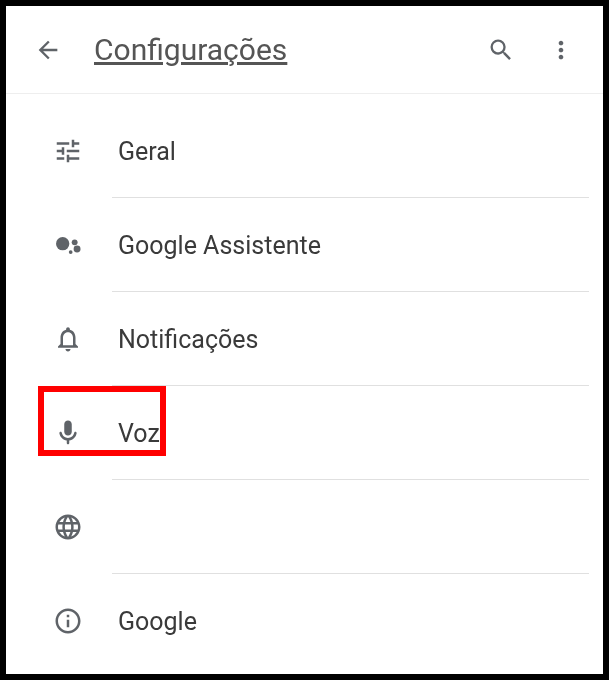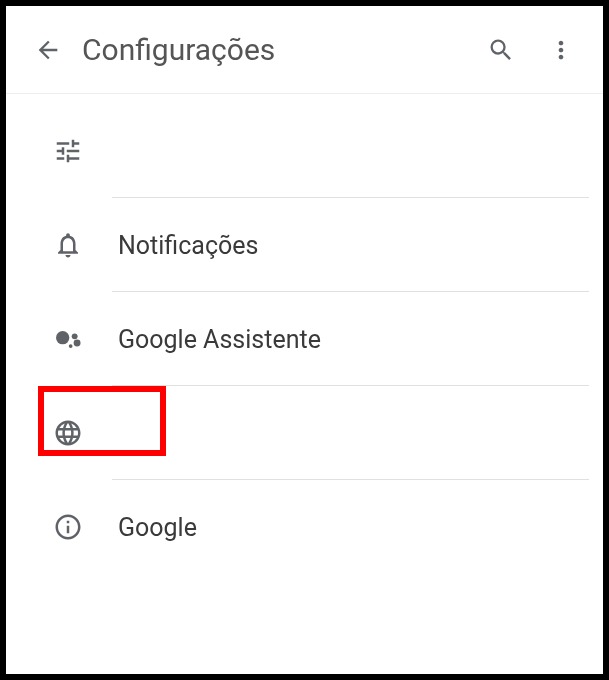--- a/index.html
+++ b/index.html
@@ -32,22 +32,23 @@
       height: 44px;
       display: flex;
       align-items: center;
       justify-content: center;
       cursor: pointer;
     }
     .title {
       flex: 1;
       font-size: 30px;
       color: #555;
-      margin-left: 12px;
+      margin-left: 24px;
       font-weight: 400;
+      text-decoration: underline;
     }
     .search-btn, .more-btn {
       width: 44px;
       height: 44px;
       display: flex;
       align-items: center;
       justify-content: center;
       cursor: pointer;
       margin-left: 16px;
     }
@@ -120,46 +121,56 @@
   </div>
 
   <div class="list">
 
     <div class="list-item">
       <div class="icon-wrap">
         <svg width="30" height="30" viewBox="0 0 24 24">
             <path d="M3 17v2h6v-2H3zM3 5v2h10V5H3zm10 16v-2h8v-2h-8v-2h-2v6h2zM7 9v2H3v2h4v2h2V9H7zm14 4v-2H11v2h10zm-6-4h2V7h4V5h-4V3h-2v6z"></path>
           </svg>
       </div>
-      <div class="divider"></div>
-    </div>
-
-    <div class="list-item">
-      <div class="icon-wrap">
-        <svg width="30" height="30" viewBox="0 0 24 24">
-            <path d="M12 22c1.1 0 2-.9 2-2h-4c0 1.1.9 2 2 2zm6-6v-5c0-3.07-1.63-5.64-4.5-6.32V4c0-.83-.67-1.5-1.5-1.5s-1.5.67-1.5 1.5v.68C7.64 5.36 6 7.92 6 11v5l-2 2v1h16v-1l-2-2zm-2 1H8v-6c0-2.48 1.51-4.5 4-4.5s4 2.02 4 4.5v6z"></path>
-          </svg>
-      </div>
-      <div class="label">Notificações</div>
+      <div class="label">Geral</div>
       <div class="divider"></div>
     </div>
 
     <div class="list-item">
       <div class="icon-wrap">
         <svg width="32" height="32" viewBox="0 0 24 24">
           <circle cx="8" cy="11" r="5" fill="#5f6368"></circle>
           <circle cx="17" cy="10" r="2.2" fill="#5f6368"></circle>
           <circle cx="18.8" cy="15" r="2.6" fill="#5f6368"></circle>
           <circle cx="14" cy="17.3" r="1.4" fill="#5f6368"></circle>
         </svg>
       </div>
       <div class="label">Google Assistente</div>
       <div class="divider"></div>
     </div>
 
+    <div class="list-item">
+      <div class="icon-wrap">
+        <svg width="30" height="30" viewBox="0 0 24 24">
+            <path d="M12 22c1.1 0 2-.9 2-2h-4c0 1.1.9 2 2 2zm6-6v-5c0-3.07-1.63-5.64-4.5-6.32V4c0-.83-.67-1.5-1.5-1.5s-1.5.67-1.5 1.5v.68C7.64 5.36 6 7.92 6 11v5l-2 2v1h16v-1l-2-2zm-2 1H8v-6c0-2.48 1.51-4.5 4-4.5s4 2.02 4 4.5v6z"></path>
+          </svg>
+      </div>
+      <div class="label">Notificações</div>
+      <div class="divider"></div>
+    </div>
+
+    <div class="list-item">
+      <div class="icon-wrap">
+        <svg width="30" height="30" viewBox="0 0 24 24">
+            <path d="M12 14c1.66 0 3-1.34 3-3V5c0-1.66-1.34-3-3-3S9 3.34 9 5v6c0 1.66 1.34 3 3 3zm5.91-3c-.49 0-.9.36-.98.85C16.52 14.2 14.47 16 12 16s-4.52-1.8-4.93-4.15c-.08-.49-.49-.85-.98-.85-.61 0-1.09.54-1 1.14.49 3 2.89 5.35 5.91 5.78V20c0 .55.45 1 1 1s1-.45 1-1v-2.08c3.02-.43 5.42-2.78 5.91-5.78.1-.6-.39-1.14-1-1.14z"></path>
+          </svg>
+      </div>
+      <div class="label">Voz</div>
+      <div class="divider"></div>
+    </div>
 
     <div class="list-item">
       <div class="icon-wrap">
         <svg width="30" height="30" viewBox="0 0 24 24">
             <path d="M11.99 2C6.47 2 2 6.48 2 12s4.47 10 9.99 10C17.52 22 22 17.52 22 12S17.52 2 11.99 2zm6.93 6h-2.95a15.65 15.65 0 0 0-1.38-3.56A8.03 8.03 0 0 1 18.92 8zM12 4.04c.83 1.2 1.48 2.53 1.91 3.96h-3.82c.43-1.43 1.08-2.76 1.91-3.96zM4.26 14C4.1 13.36 4 12.69 4 12s.1-1.36.26-2h3.38c-.08.66-.14 1.32-.14 2s.06 1.34.14 2H4.26zm.82 2h2.95c.32 1.25.78 2.45 1.38 3.56A7.987 7.987 0 0 1 5.08 16zm2.95-8H5.08a7.987 7.987 0 0 1 4.33-3.56A15.65 15.65 0 0 0 8.03 8zM12 19.96c-.83-1.2-1.48-2.53-1.91-3.96h3.82c-.43 1.43-1.08 2.76-1.91 3.96zM14.34 14H9.66c-.09-.66-.16-1.32-.16-2s.07-1.35.16-2h4.68c.09.65.16 1.32.16 2s-.07 1.34-.16 2zm.25 5.56c.6-1.11 1.06-2.31 1.38-3.56h2.95a8.03 8.03 0 0 1-4.33 3.56zM16.36 14c.08-.66.14-1.32.14-2s-.06-1.34-.14-2h3.38c.16.64.26 1.31.26 2s-.1 1.36-.26 2h-3.38z"></path>
           </svg>
       </div>
       <div class="divider"></div>
     </div>
 

